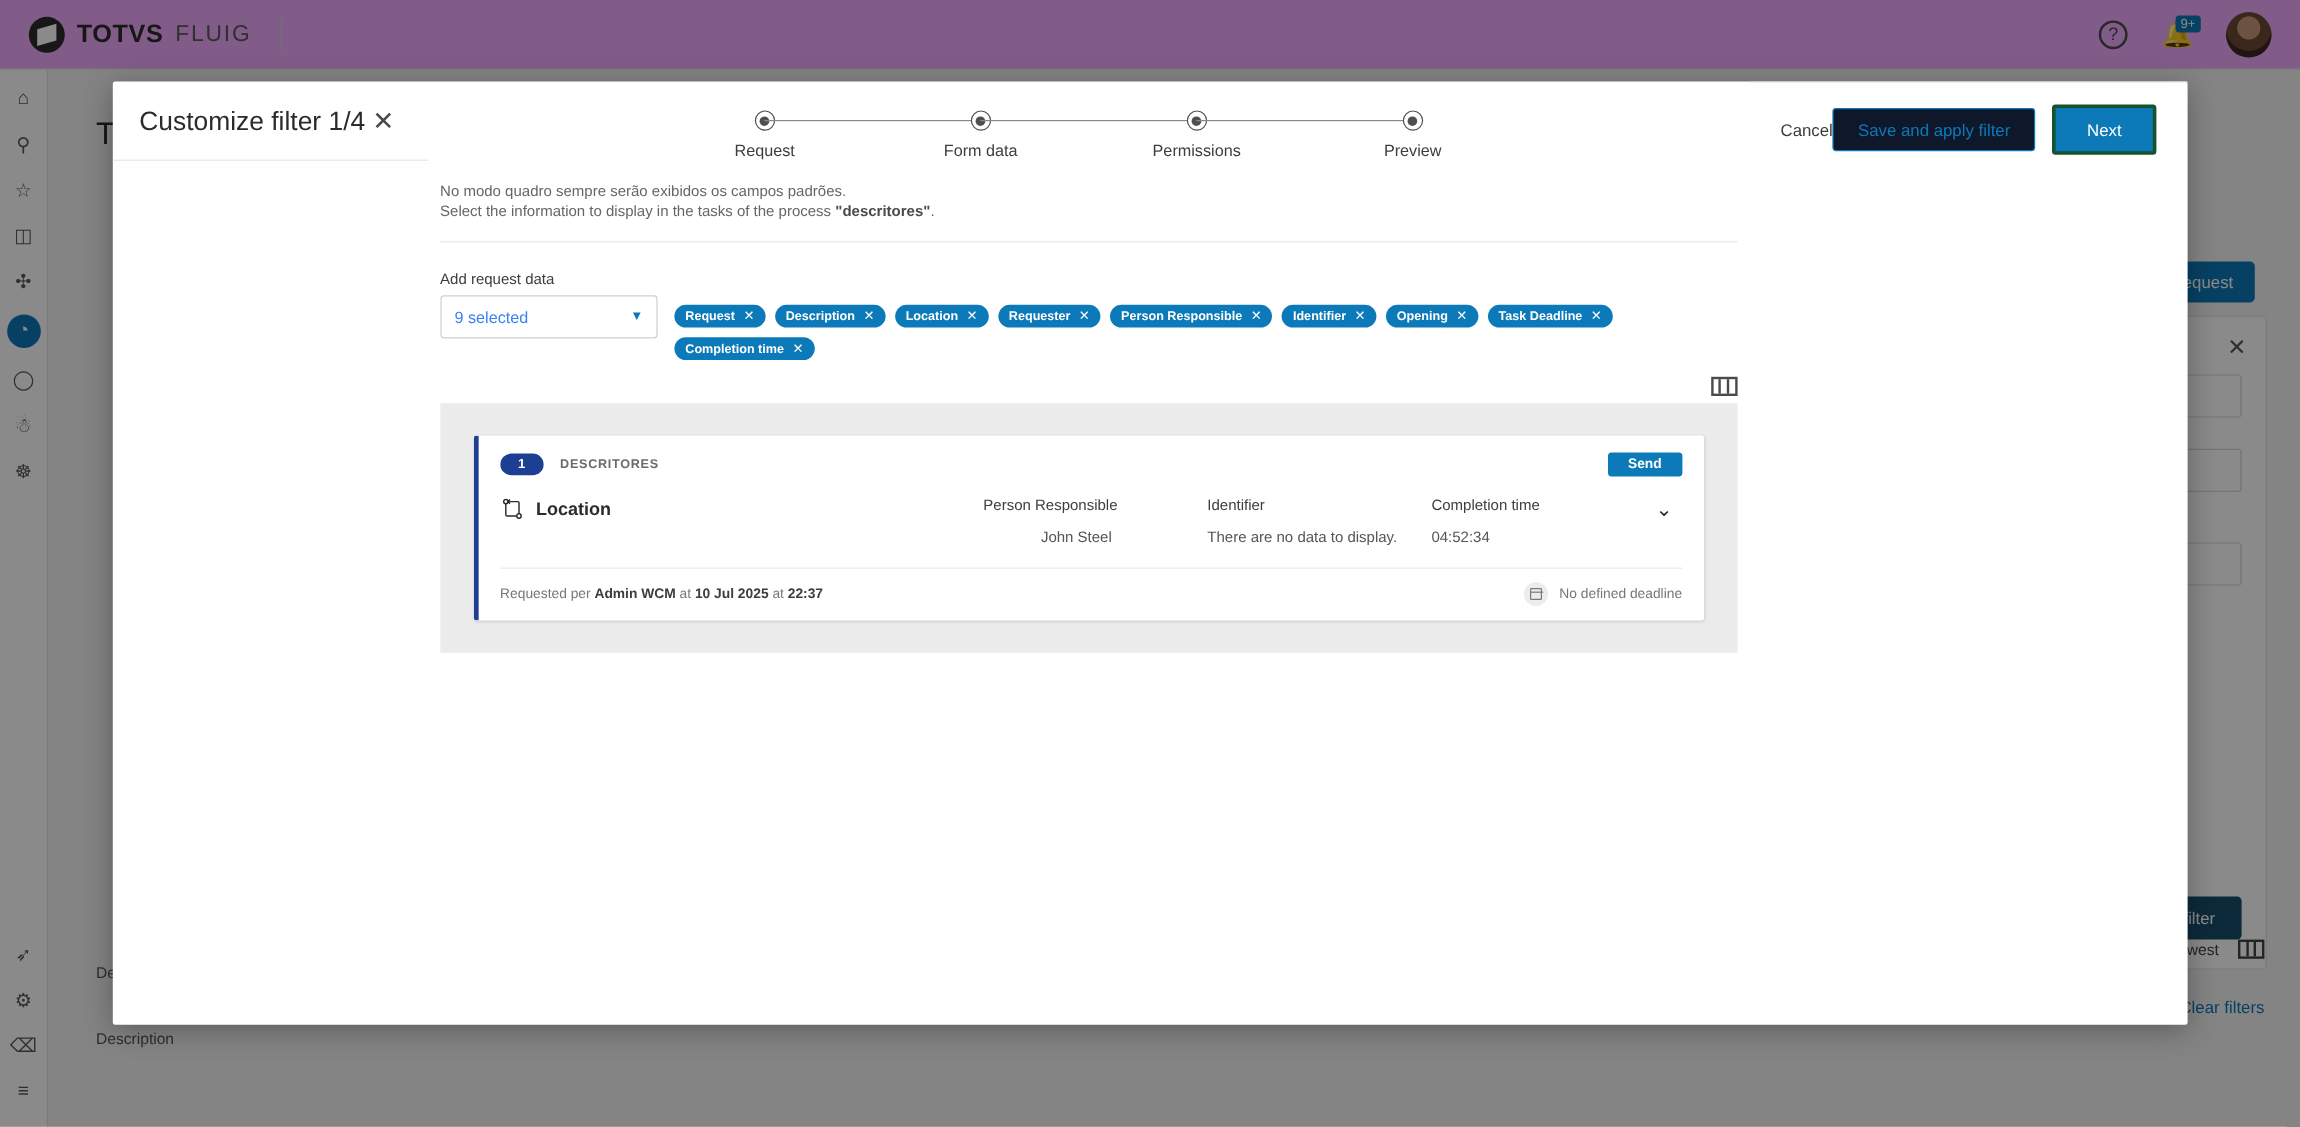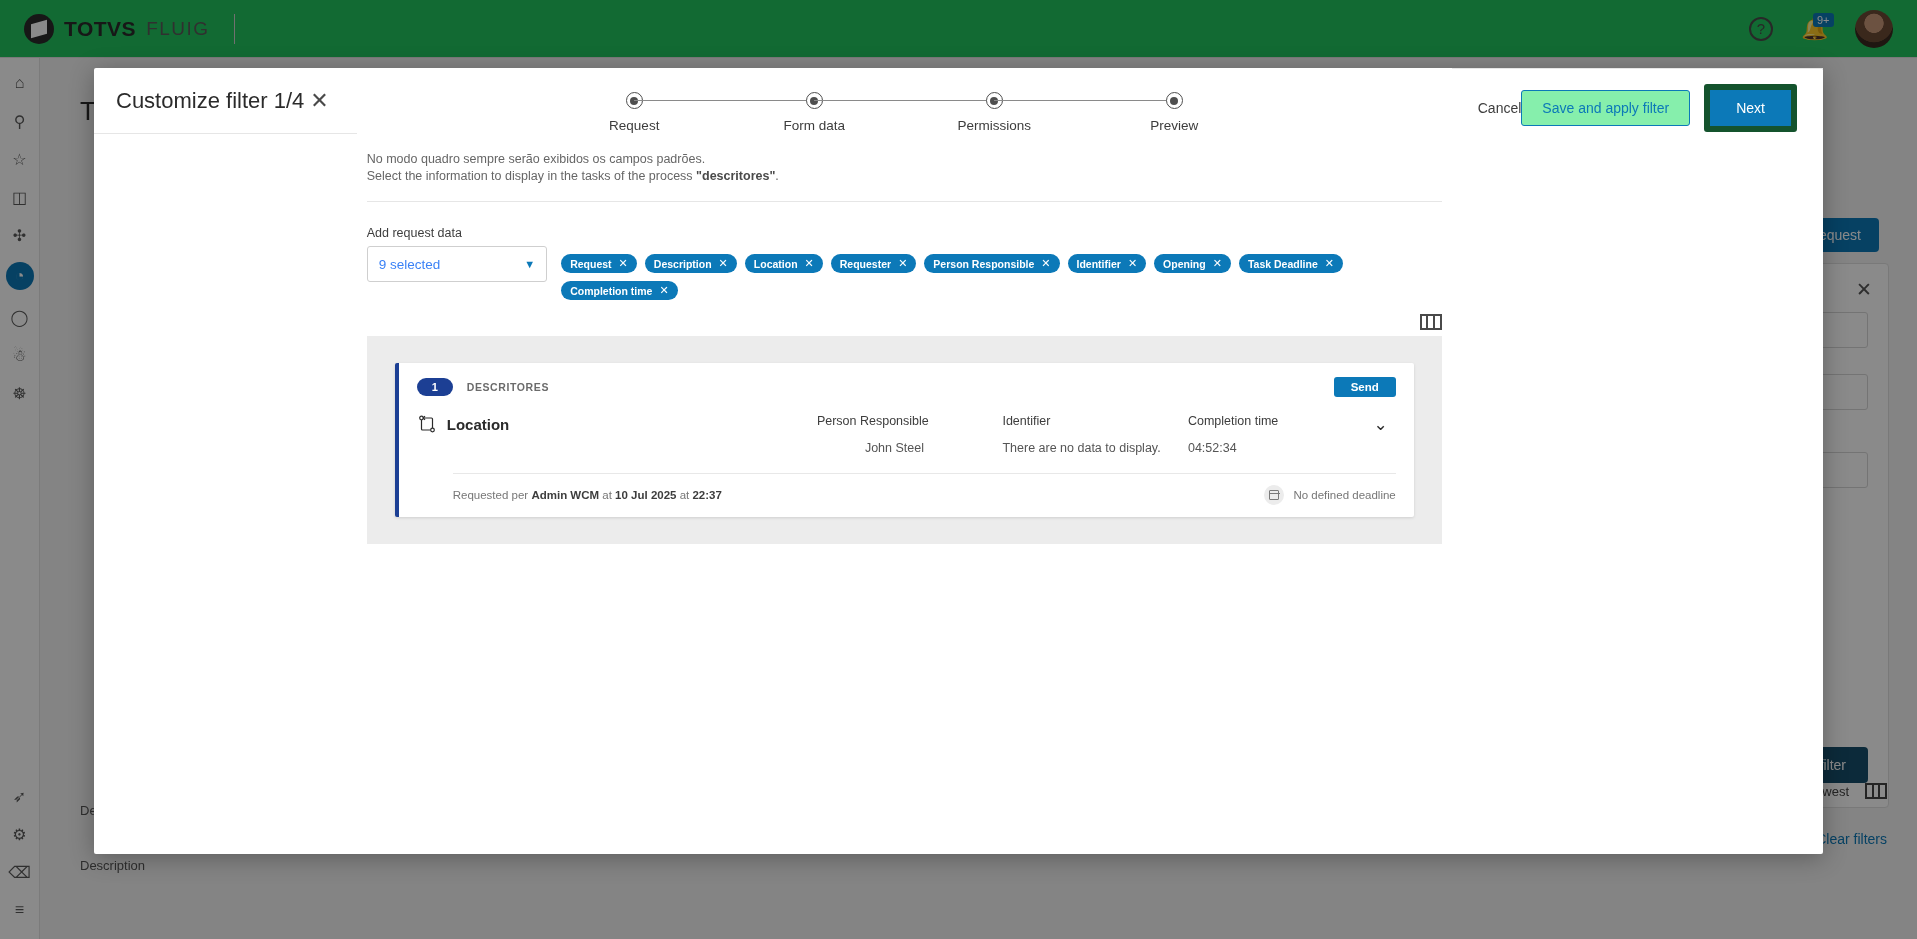--- a/index.html
+++ b/index.html
@@ -7,21 +7,21 @@
     margin: 0; padding: 0;
     width: 1917px; height: 939px;
     font-family: "Liberation Sans", sans-serif;
     overflow: hidden;
     background: #ffffff;
   }
   
   .app { position: absolute; inset: 0; background: #f4f4f4; }
   .topbar {
     position: absolute; top: 0; left: 0; right: 0; height: 58px;
-    background: #22c55e; border-bottom: 1px solid #e0e0e0;
+    background: #f0abfc; border-bottom: 1px solid #e0e0e0;
     display: flex; align-items: center; padding: 0 24px;
   }
   .logo-wrap { display: flex; align-items: center; gap: 10px; }
   .logo-mark {
     width: 30px; height: 30px; border-radius: 50%;
     background: #2b2b2b; position: relative;
   }
   .logo-mark::after {
     content: ""; position: absolute; left: 7px; top: 8px;
     width: 16px; height: 14px; background: #ffffff;
@@ -156,40 +156,40 @@
   .card-cols { display: flex; align-items: flex-start; padding: 17px 0 18px; }
   .col-loc { width: 550px; display: flex; align-items: center; gap: 10px; }
   .loc-title { font-size: 15px; font-weight: bold; color: #2b2b2b; }
   .col { width: 255px; }
   .col-head { font-size: 12.5px; color: #3d3d3d; margin-bottom: 13px; }
   .col-val { font-size: 12.5px; color: #555; }
   .col-val.indent { padding-left: 48px; }
   .chev { margin-left: auto; color: #2b2b2b; font-size: 17px; padding-right: 8px; cursor: pointer; }
   .card-foot {
     border-top: 1px solid #e8e8e8; display: flex; align-items: center;
-    padding: 11px 0 12px; font-size: 11.5px; color: #777; margin-left: 36px;
+    padding: 11px 0 12px; font-size: 11.5px; color: #777;
   }
   .card-foot b { color: #3d3d3d; }
   .deadline { margin-left: auto; display: flex; align-items: center; gap: 9px; }
   .cal-circle {
     width: 20px; height: 20px; border-radius: 50%; background: #ececec;
     display: flex; align-items: center; justify-content: center;
   }
   .cal-ic { width: 10px; height: 10px; border: 1.4px solid #7a7a7a; border-radius: 1px; position: relative; }
   .cal-ic::before { content: ""; position: absolute; top: 1.6px; left: -1.4px; right: -1.4px; height: 1.4px; background: #7a7a7a; }
 
   .btn-cancel { font-size: 14px; color: #3d3d3d; cursor: pointer; }
   .foot-right { margin-left: auto; display: flex; align-items: center; gap: 14px; }
   .btn-outline {
-    border: 1px solid #0c79b8; color: #0c79b8; background: #86efac;
+    border: 1px solid #0c79b8; color: #0c79b8; background: #0f172a;
     padding: 9px 20px; border-radius: 3px; font-size: 14px; cursor: pointer;
   }
   .btn-primary {
     background: #0c79b8; color: #fff; padding: 10px 26px; border-radius: 3px;
-    font-size: 14px; cursor: pointer; border: 6px solid #14532d;
+    font-size: 14px; cursor: pointer; border: 3px solid #14532d;
   }
 </style>
 </head>
 <body>
 
 <div class="app">
 
   <div class="topbar">
     <div class="logo-wrap">
       <span class="logo-mark"></span>

